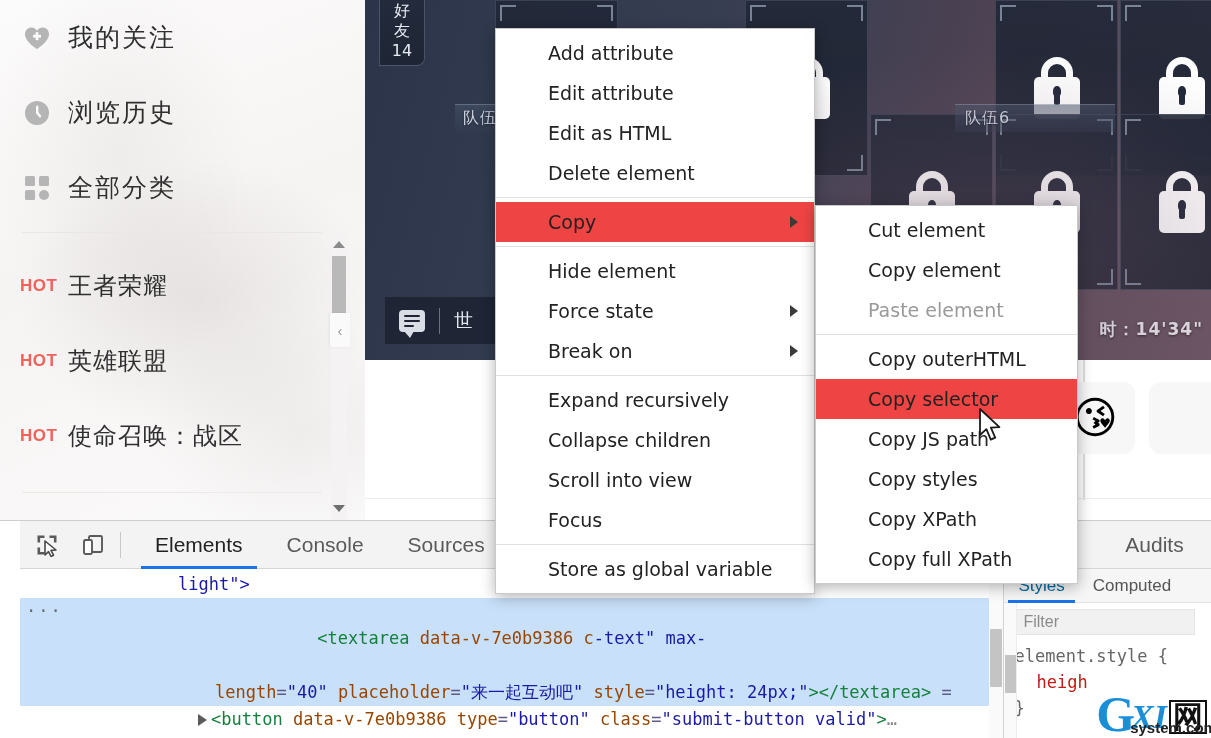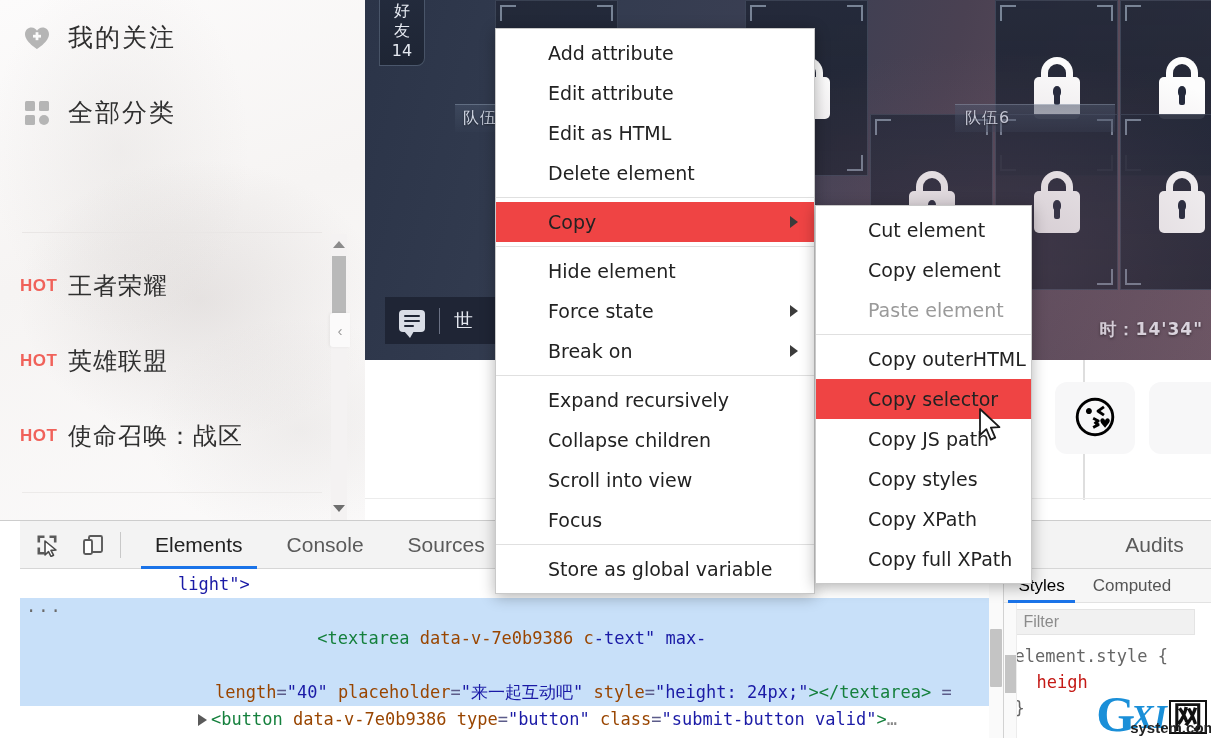--- a/index.html
+++ b/index.html
@@ -199,21 +199,21 @@
   .ctx-menu {
     position: absolute;
     background: #ffffff;
     border: 1px solid #c9c9c9;
     box-shadow: 0 3px 14px rgba(0,0,0,0.30);
     padding: 4px 0;
     z-index: 60;
     font-family: "DejaVu Sans", "Liberation Sans", sans-serif;
   }
   #ctx-main { left: 495px; top: 28px; width: 320px; }
-  #ctx-sub  { left: 815px; top: 205px; width: 217px; }
+  #ctx-sub  { left: 815px; top: 205px; width: 263px; }
   .ctx-item {
     position: relative; display: flex; align-items: center;
     height: 40px; padding: 0 16px 0 52px;
     font-size: 19px; color: #222; cursor: pointer; white-space: nowrap;
   }
   .ctx-item.highlight { background: #ef4444; }
   .ctx-item.disabled { color: #9a9a9a; cursor: default; }
   .ctx-sep { height: 1px; background: #e0e0e0; margin: 4px 0; }
   .ctx-arrow {
     position: absolute; right: 16px; top: 50%; transform: translateY(-50%);
@@ -267,21 +267,21 @@
 
   .styles-pane {
     position: relative; width: 211px; height: 169px;
     border-left: 1px solid #d2d2d2; background: #fff; overflow: hidden;
   }
   .styles-tabs { display: flex; height: 34px; align-items: center; border-bottom: 1px solid #e2e2e2; background: #f6f6f6; }
   .styles-tab {
     position: relative; height: 34px; padding: 0 14px; display: flex; align-items: center;
     font-size: 17px; color: #555; cursor: pointer; white-space: nowrap;
   }
-  .styles-tab.active { color: #000000; }
+  .styles-tab.active { color: #0369a1; }
   .styles-tab.active::after { content: ""; position: absolute; left: 4px; right: 4px; bottom: 0; height: 3px; background: #1a73e8; }
   .filter-box {
     margin: 6px 16px 0 8px; height: 26px; background: #f1f1f1; border: 1px solid #e4e4e4;
     display: flex; align-items: center; padding-left: 10px;
     font-size: 16px; color: #8b8b8b; cursor: text;
     font-family: "Liberation Sans", sans-serif;
   }
   .css-block {
     margin-top: 8px; padding-left: 10px;
     font-family: "DejaVu Sans Mono", "Liberation Mono", monospace;
@@ -319,20 +319,30 @@
           <span class="nav-ico">
             <svg width="26" height="24" viewBox="0 0 26 24">
               <path d="M13 23C13 23 1 15.5 1 8.2 1 4.2 4.1 1.5 7.5 1.5 10 1.5 12 3 13 4.8 14 3 16 1.5 18.5 1.5 21.9 1.5 25 4.2 25 8.2 25 15.5 13 23 13 23z" fill="#b5b5b5"></path>
               <rect x="11.6" y="6.2" width="2.8" height="8" fill="#fbfbfb"></rect>
               <rect x="9" y="8.8" width="8" height="2.8" fill="#fbfbfb"></rect>
             </svg>
           </span>
           <span class="nav-label">我的关注</span>
         </div>
 
+        <div class="nav-item">
+          <span class="nav-ico">
+            <svg width="26" height="26" viewBox="0 0 26 26">
+              <circle cx="13" cy="13" r="12" fill="#b5b5b5"></circle>
+              <rect x="12" y="5.5" width="2.4" height="8.4" rx="1.2" fill="#fbfbfb"></rect>
+              <rect x="12.2" y="12" width="2.4" height="6.6" rx="1.2" fill="#fbfbfb" transform="rotate(-38 13 13)"></rect>
+            </svg>
+          </span>
+          <span class="nav-label">浏览历史</span>
+        </div>
 
         <div class="nav-item">
           <span class="nav-ico">
             <svg width="26" height="26" viewBox="0 0 26 26">
               <rect x="1" y="1" width="10" height="10" rx="1.5" fill="#b5b5b5"></rect>
               <rect x="15" y="1" width="10" height="10" rx="1.5" fill="#b5b5b5"></rect>
               <rect x="1" y="15" width="10" height="10" rx="1.5" fill="#b5b5b5"></rect>
               <circle cx="20" cy="20" r="5" fill="#b5b5b5"></circle>
             </svg>
           </span>

